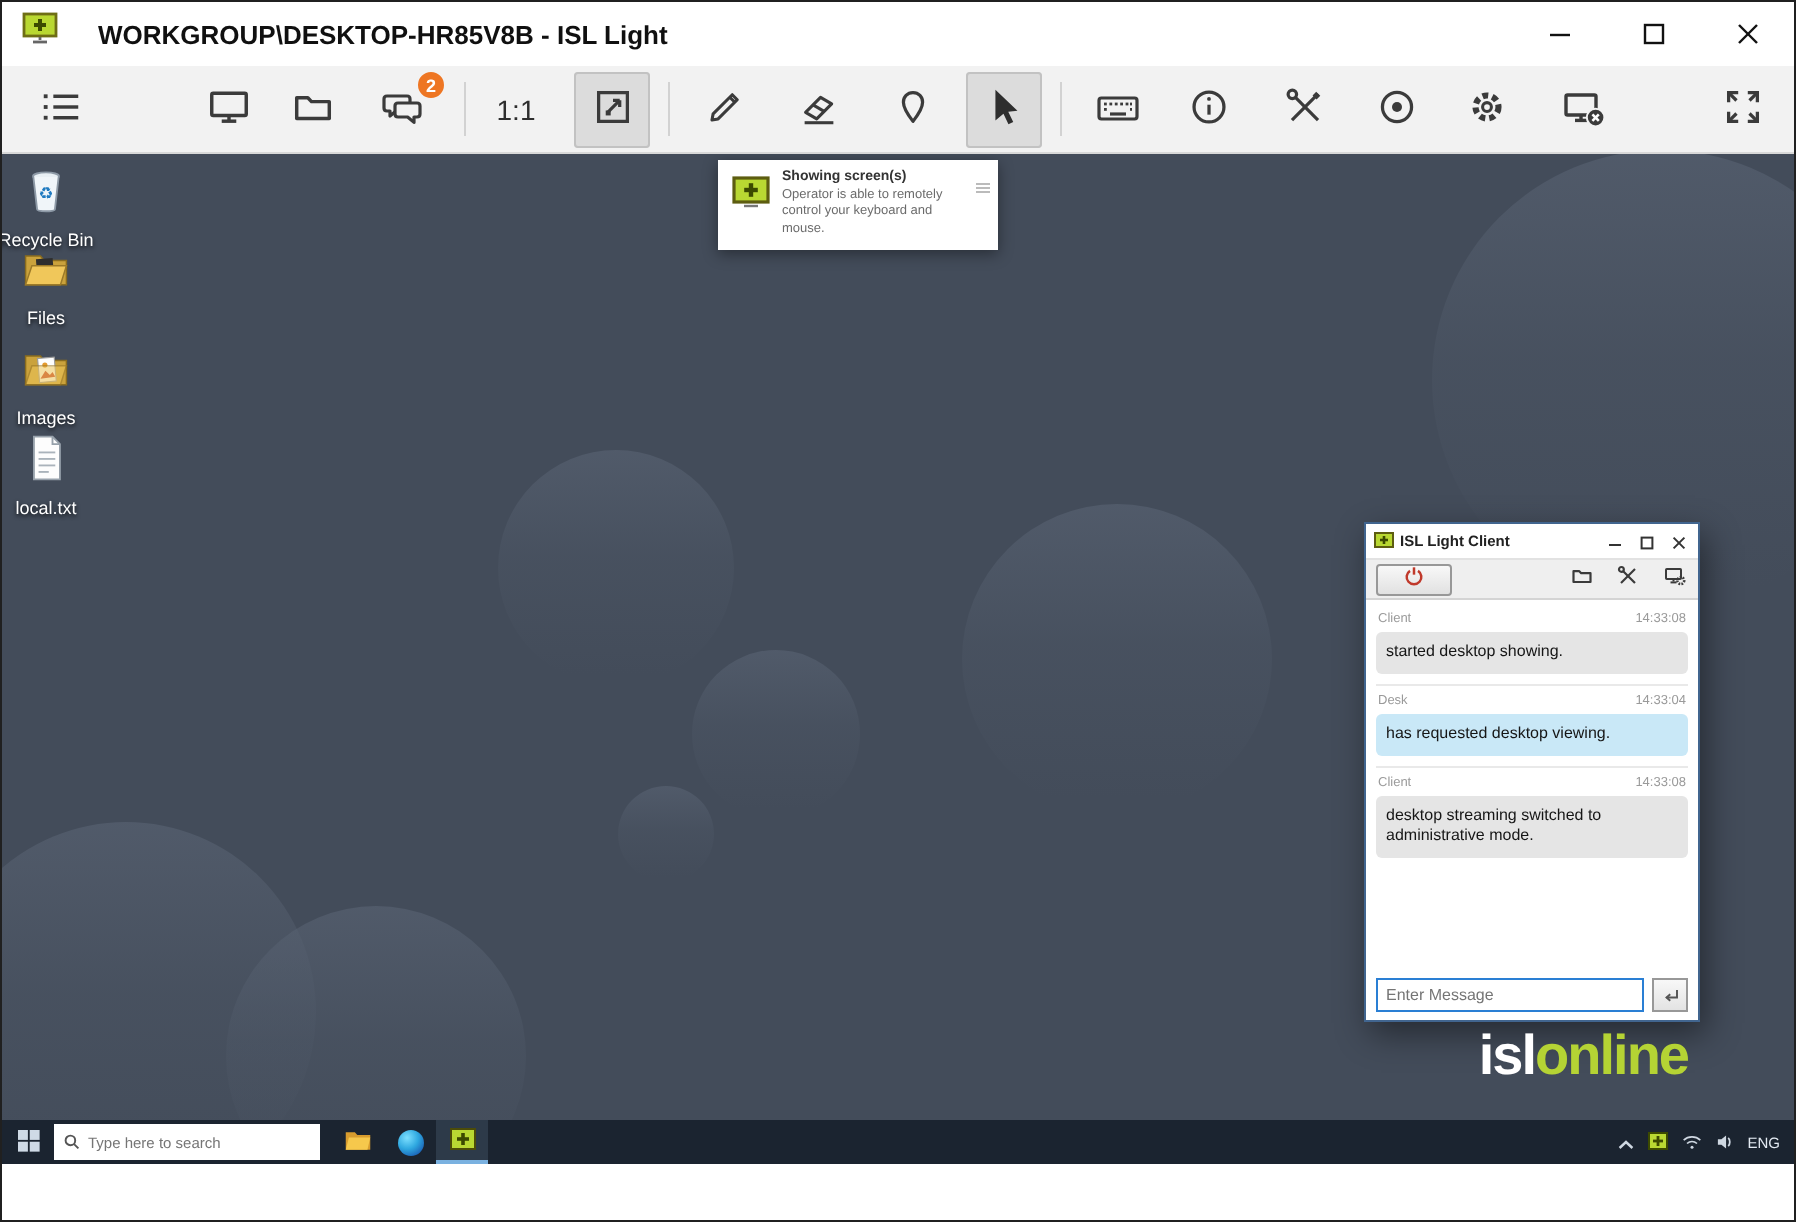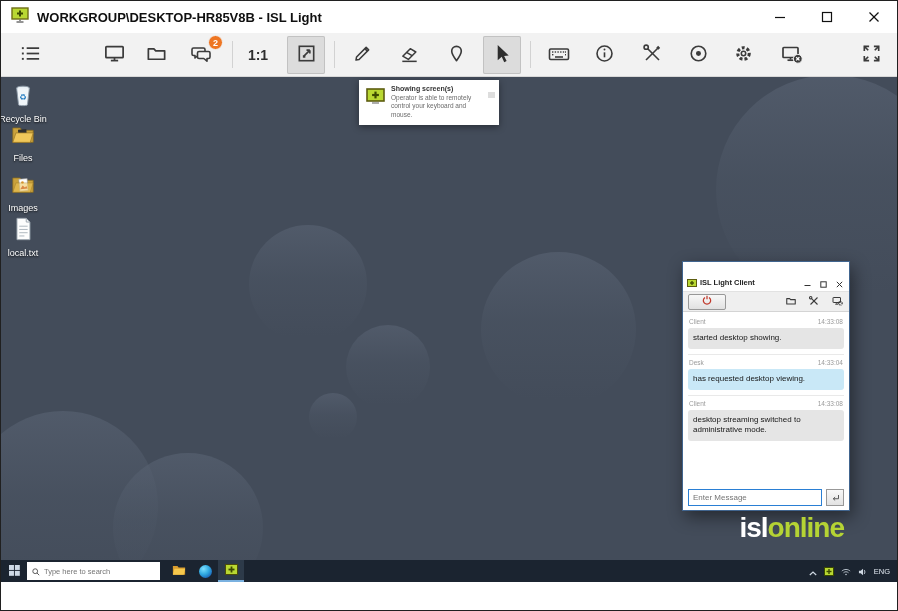--- a/index.html
+++ b/index.html
@@ -2,31 +2,31 @@
 <html><head>
 <meta charset="utf-8">
 <style>
   * { margin:0; padding:0; box-sizing:border-box; }
   body { font-family:"Liberation Sans", sans-serif; background:#777; }
   .app { width:898px; height:611px; position:relative; background:#fff;
          border:1px solid #202020; overflow:hidden; }
 
   
   .titlebar { height:32px; background:#fff; display:flex; align-items:center; padding-left:10px; }
-  .title { font-size:13px; font-weight:bold; color:#101010; margin-left:8px; }
+  .title { font-size:13px; font-weight:bold; color:#101010; margin-left:20px; }
   .win-controls { margin-left:auto; display:flex; height:100%; }
   .win-btn { width:47px; height:32px; display:flex; align-items:center; justify-content:center; background:transparent; border:none; }
 
   
   .toolbar { height:44px; background:#f2f2f2; position:relative; border-bottom:1px solid #d8d8d8; }
   .tbtn { position:absolute; top:3px; width:38px; height:38px; display:flex; align-items:center;
           justify-content:center; border:none; background:transparent; border-radius:2px; }
   .tbtn.selected { background:#dcdcdc; box-shadow:inset 0 0 0 1px #c2c2c2; }
   .tdiv { position:absolute; top:8px; width:1px; height:27px; background:#d2d2d2; }
-  .scale-label { font-size:14px; font-weight:bold; color:#2e2e2e; }
+  .scale-label { font-size:14px; font-weight:normal; color:#2e2e2e; }
   .chat-badge { position:absolute; top:-1px; right:-3px; width:15px; height:15px; border-radius:50%;
                 background:#ee7623; color:#fff; font-size:9px; font-weight:bold; display:flex;
                 align-items:center; justify-content:center; border:1px solid #f2f2f2; }
 
   
   .desktop { position:relative; height:505px; background:#434c5a; overflow:hidden; }
   .circle { position:absolute; border-radius:50%;
             background:linear-gradient(180deg, rgba(88,98,114,.65) 0%, rgba(80,90,105,.35) 45%, rgba(67,76,90,0) 95%); }
 
   
@@ -37,21 +37,21 @@
   .tooltip { position:absolute; left:358px; top:3px; width:140px; min-height:35px; background:#fff;
              box-shadow:0 2px 7px rgba(0,0,0,.4); padding:5px 10px 6px 32px; }
   .tt-icon { position:absolute; left:7px; top:8px; }
   .tt-title { font-size:7px; font-weight:bold; color:#333; }
   .tt-body { font-size:6.5px; color:#6b6b6b; line-height:1.3; margin-top:2px; }
   .tt-menu { position:absolute; right:4px; top:4px; }
 
   
   .chatwin { position:absolute; left:681px; top:184px; width:168px; height:250px; background:#fff;
              border:1px solid #41658f; box-shadow:3px 6px 16px rgba(0,0,0,.45); display:flex; flex-direction:column; }
-  .cw-titlebar { height:17px; display:flex; align-items:center; padding:0 4px; background:#fff;margin-top:12px; }
+  .cw-titlebar { height:17px; display:flex; align-items:center; padding:0 4px; background:#fff; }
   .cw-title { font-size:7.5px; font-weight:bold; color:#222; margin-left:3px; }
   .cw-controls { margin-left:auto; display:flex; gap:9px; padding-right:2px; }
   .cw-toolbar { height:21px; background:#efefef; border-top:1px solid #e2e2e2; border-bottom:1px solid #d4d4d4;
                 display:flex; align-items:center; padding:0 5px; }
   .stop-btn { height:16px; padding:0 9px; font-size:8.5px; color:#222; display:flex; align-items:center; gap:3px;
               background:linear-gradient(#f8f8f8,#e1e1e1); border:1px solid #989898; border-radius:2px;flex-direction:column; }
   .cw-tools { margin-left:auto; display:flex; gap:11px; align-items:center; }
   .cw-msgs { flex:1; background:#fff; padding:2px 5px; overflow:hidden; }
   .msg-group { padding-top:2px; }
   .msg-group + .msg-group { border-top:1px solid #e9e9e9; margin-top:5px; }

